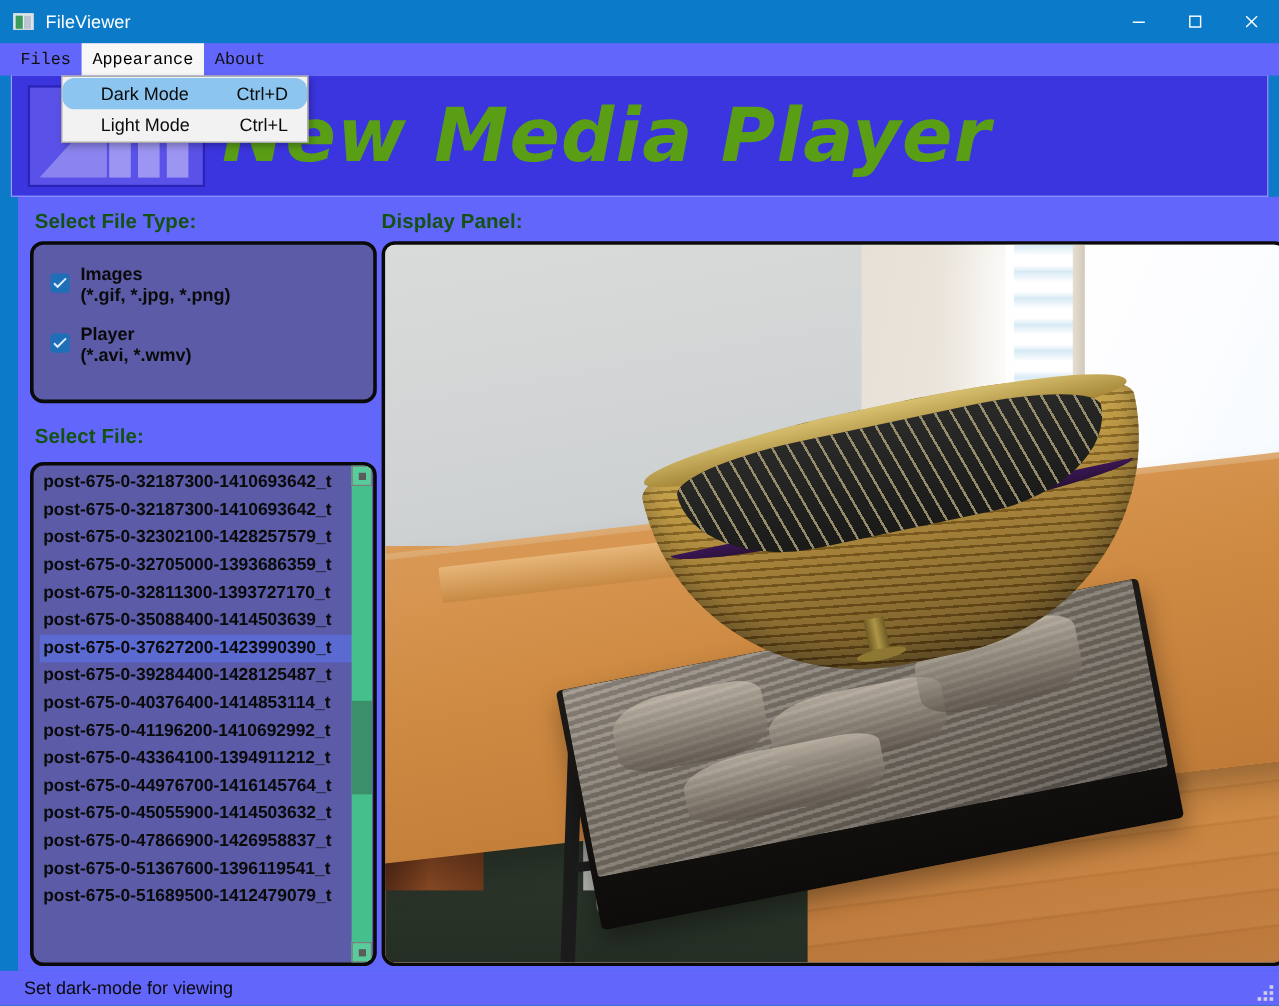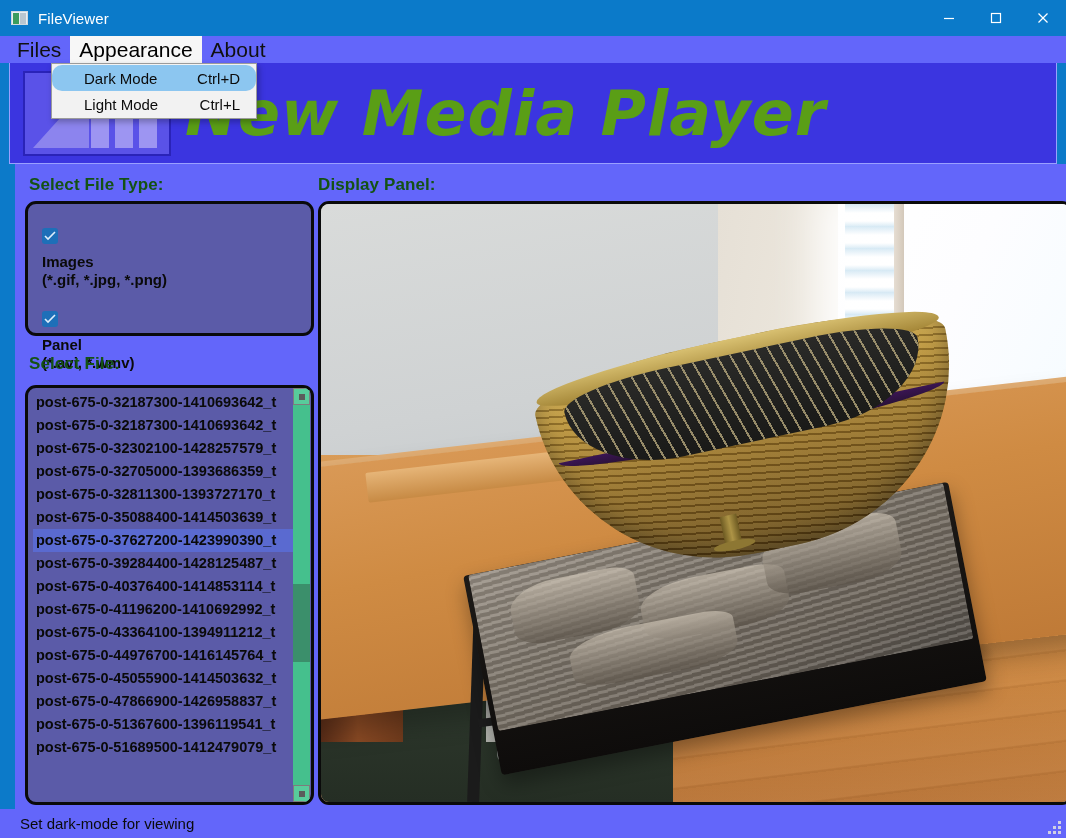--- a/index.html
+++ b/index.html
@@ -60,22 +60,23 @@
     position: absolute; left: 0; top: 36px;
     width: 1066px; height: 27px;
     background: #6366fa;
     display: flex; align-items: stretch;
     padding-left: 8px;
     z-index: 40;
   }
   .menu-item {
     padding: 0 9px;
     display: flex; align-items: center;
-    font-size: 21px; color: #101010;
+    font-size: 14px; color: #101010;
     white-space: nowrap;
+    font-family: Liberation Mono, monospace;
   }
   .menu-item.open { background: #f7f7f7; color: #000; }
 
   
   .dropdown {
     position: absolute;
     left: 51px; top: 63px;
     width: 206px;
     background: #f2f2f2;
     border: 1px solid #9b9b9b;
@@ -155,21 +156,20 @@
     width: 289px; height: 135px;
     background: #5b5ba8;
     border: 3px solid #0a0a0a;
     border-radius: 11px;
     padding: 16px 14px;
   }
   .check-row {
     display: flex; align-items: flex-start;
     gap: 9px;
     margin-bottom: 13px;
-    flex-direction: column;
   }
   .checkbox {
     width: 16px; height: 16px;
     background: #1e6fb8;
     border-radius: 3px;
     flex: 0 0 16px;
     margin-top: 8px;
     position: relative;
   }
   .checkbox svg { position: absolute; left: 2px; top: 3px; }
@@ -539,21 +539,21 @@
           </span>
         </div>
 
         <div class="check-row">
           <span class="checkbox">
             <svg width="12" height="10" viewBox="0 0 12 10">
                 <polyline points="1,5 4,8 11,1" fill="none" stroke="#dfeefb" stroke-width="1.6"></polyline>
               </svg>
           </span>
           <span class="check-text">
-            <span>Panel</span><br>
+            <span>Player</span><br>
             <span>(*.avi, *.wmv)</span>
           </span>
         </div>
 
       </div>
 
       <div class="section-label lbl-selectfile">Select File:</div>
 
       <div class="filelist">
         <div class="filelist-inner" id="file-rows">

